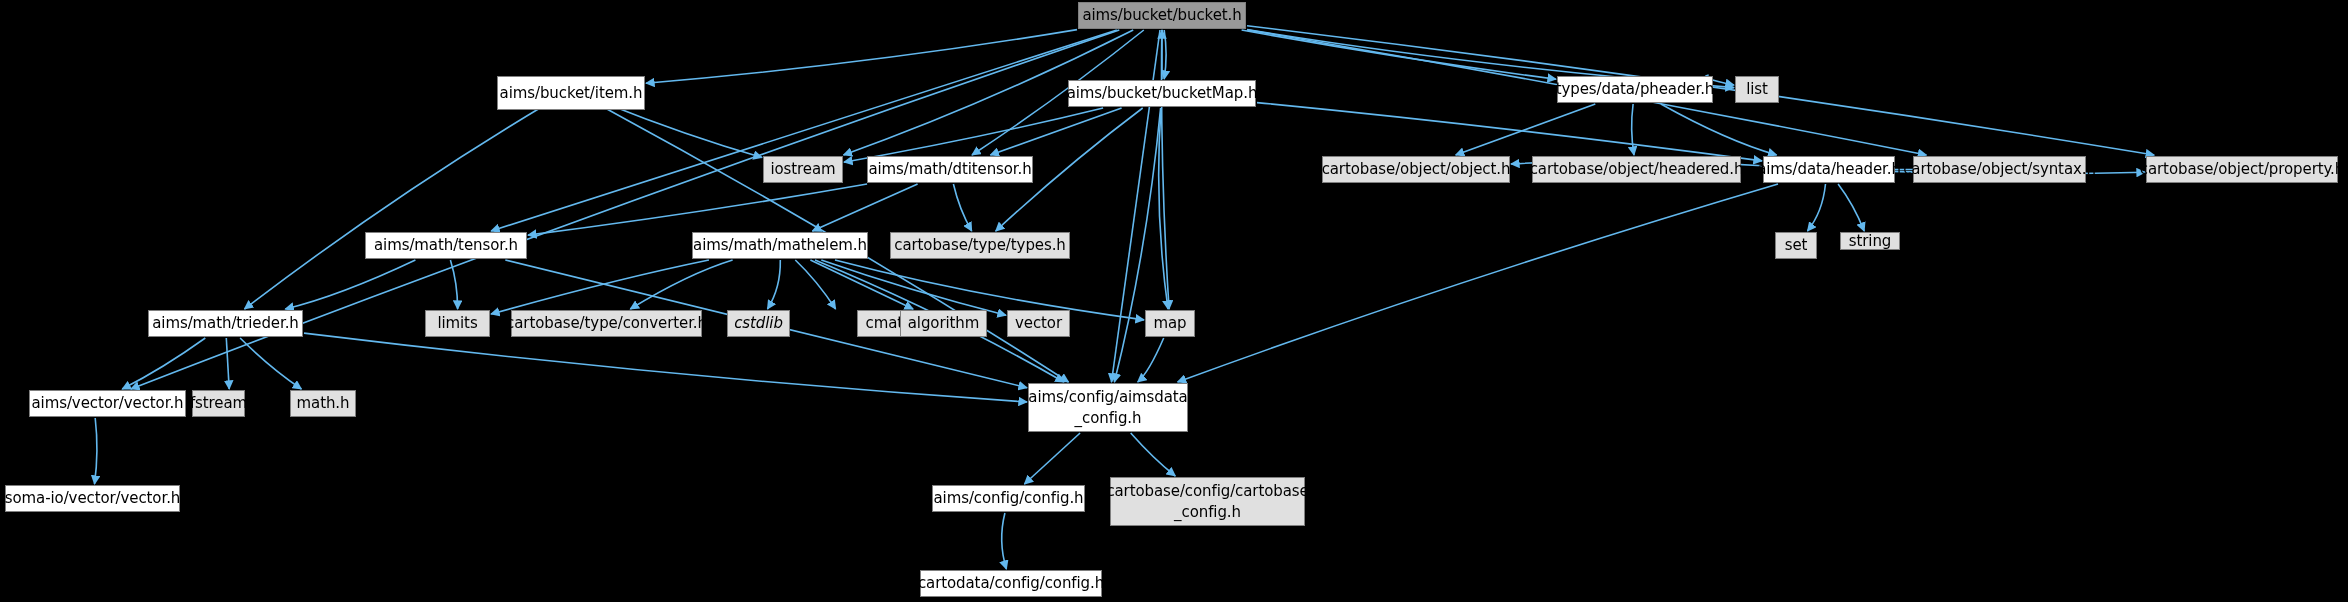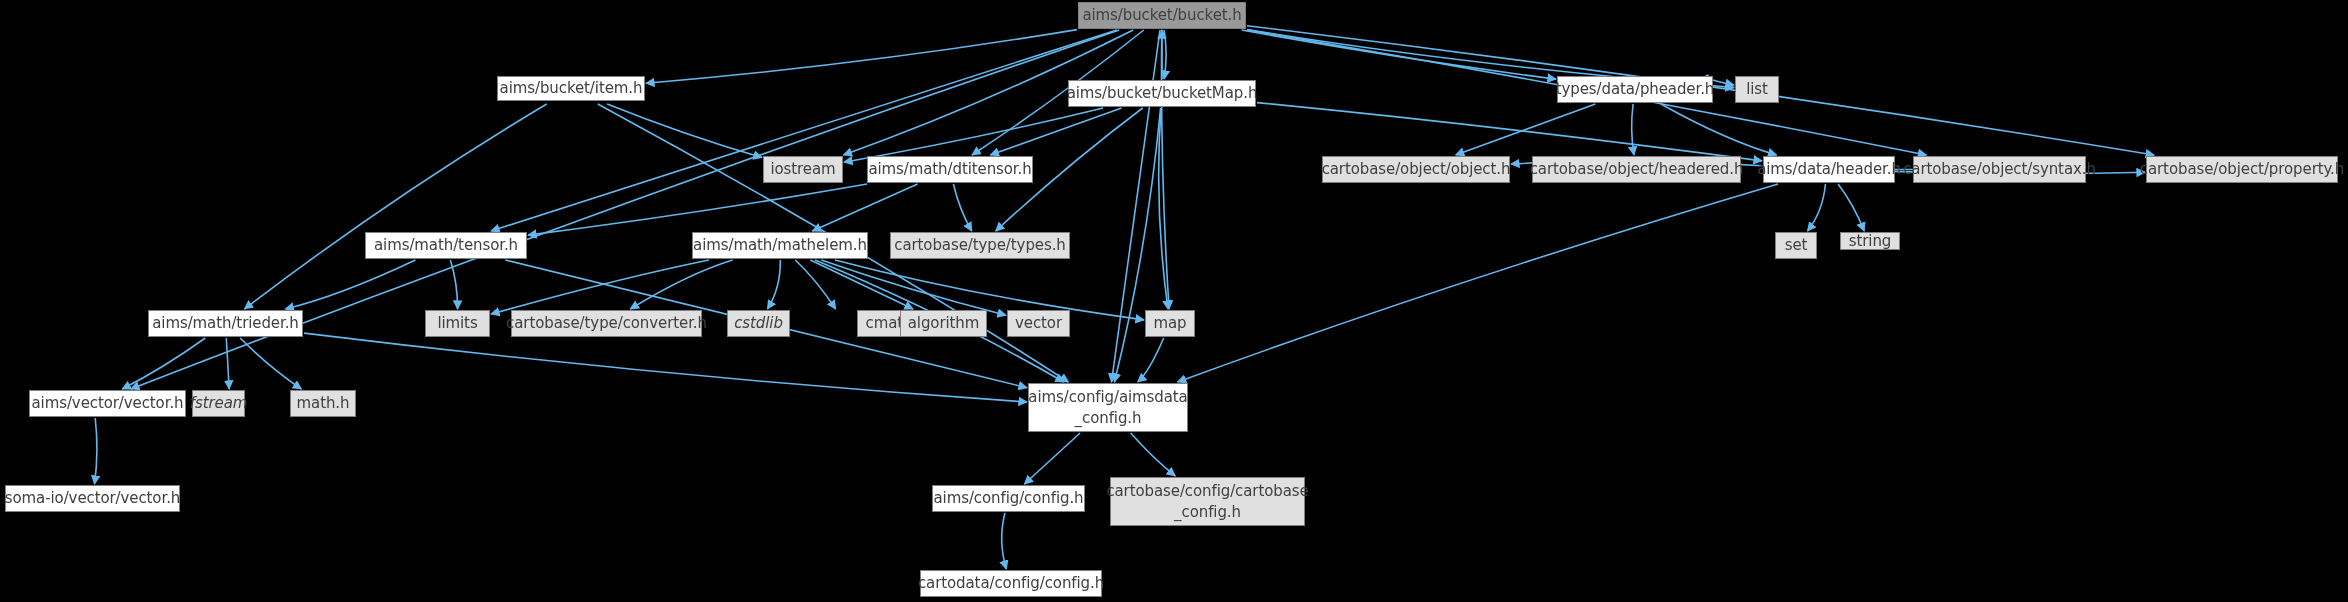--- a/index.html
+++ b/index.html
@@ -6,21 +6,21 @@
   #stage{position:relative;width:2348px;height:602px;background:#000;overflow:hidden;}
   svg#edges{position:absolute;left:0;top:0;width:2348px;height:602px;}
   .node{
     position:absolute;
     box-sizing:border-box;
     display:flex;align-items:center;justify-content:center;
     text-align:center;
     font-family:"DejaVu Sans","Liberation Sans",sans-serif;
     font-size:15px;
     line-height:19px;
-    color:#404040;
+    color:#000000;
     border:1px solid #808080;
     background:#e0e0e0;
     white-space:pre;
     letter-spacing:-0.1px;
   }
   .node.white{background:#ffffff;}
   .node.root{background:#999999;}
   .node.tall{line-height:21px;}
 </style>
 </head>
@@ -84,21 +84,21 @@
       <path d="M240.1,338.0 Q270.4,368.1 301.4,389.0" fill="none" stroke="#63b8ee" stroke-width="1.6" marker-end="url(#arrow)"></path>
       <path d="M304.0,333.1 Q665.6,377.4 1027.0,402.0" fill="none" stroke="#63b8ee" stroke-width="1.6" marker-end="url(#arrow)"></path>
       <path d="M1163.7,338.0 Q1148.7,372.6 1137.7,382.0" fill="none" stroke="#63b8ee" stroke-width="1.6" marker-end="url(#arrow)"></path>
       <path d="M95.2,418.0 Q99.0,451.1 94.5,484.0" fill="none" stroke="#63b8ee" stroke-width="1.6" marker-end="url(#arrow)"></path>
       <path d="M1080.1,433.0 Q1058.3,453.0 1024.4,484.0" fill="none" stroke="#63b8ee" stroke-width="1.6" marker-end="url(#arrow)"></path>
       <path d="M1130.7,433.0 Q1153.6,458.9 1175.3,476.0" fill="none" stroke="#63b8ee" stroke-width="1.6" marker-end="url(#arrow)"></path>
       <path d="M1004.9,513.0 Q997.8,541.4 1006.4,569.0" fill="none" stroke="#63b8ee" stroke-width="1.6" marker-end="url(#arrow)"></path>
     </svg>
   <div id="nodes">
       <div class="node root" style="left: 1078px; top: 2px; width: 168px; height: 27px;"><span>aims/bucket/bucket.h</span></div>
-      <div class="node white" style="left: 497px; top: 76px; width: 148px; height: 25px;"><span>aims/bucket/item.h</span></div>
+      <div class="node white" style="left: 497px; top: 76px; width: 148px; height: 34px;"><span>aims/bucket/item.h</span></div>
       <div class="node white" style="left: 1068px; top: 80px; width: 188px; height: 27px;"><span>aims/bucket/bucketMap.h</span></div>
       <div class="node white" style="left: 1557px; top: 76px; width: 156px; height: 27px;"><span>types/data/pheader.h</span></div>
       <div class="node" style="left: 1735px; top: 76px; width: 44px; height: 27px;"><span>list</span></div>
       <div class="node" style="left: 763px; top: 156px; width: 80px; height: 27px;"><span>iostream</span></div>
       <div class="node white" style="left: 867px; top: 156px; width: 166px; height: 27px;"><span>aims/math/dtitensor.h</span></div>
       <div class="node" style="left: 1322px; top: 156px; width: 188px; height: 27px;"><span>cartobase/object/object.h</span></div>
       <div class="node" style="left: 1532px; top: 156px; width: 209px; height: 27px;"><span>cartobase/object/headered.h</span></div>
       <div class="node white" style="left: 1763px; top: 156px; width: 132px; height: 27px;"><span>aims/data/header.h</span></div>
       <div class="node" style="left: 1913px; top: 156px; width: 173px; height: 27px;"><span>cartobase/object/syntax.h</span></div>
       <div class="node" style="left: 2146px; top: 156px; width: 192px; height: 27px;"><span>cartobase/object/property.h</span></div>
@@ -109,21 +109,21 @@
       <div class="node" style="left: 1840px; top: 232px; width: 60px; height: 18px;"><span>string</span></div>
       <div class="node white" style="left: 148px; top: 310px; width: 155px; height: 27px;"><span>aims/math/trieder.h</span></div>
       <div class="node" style="left: 425px; top: 310px; width: 65px; height: 27px;"><span>limits</span></div>
       <div class="node" style="left: 511px; top: 310px; width: 191px; height: 27px;"><span>cartobase/type/converter.h</span></div>
       <div class="node" style="left: 727px; top: 310px; width: 63px; height: 27px; font-style: italic;"><span>cstdlib</span></div>
       <div class="node" style="left: 813px; top: 310px; width: 64px; height: 27px; margin-left: 44px;"><span>cmath</span></div>
       <div class="node" style="left: 900px; top: 310px; width: 87px; height: 27px;"><span>algorithm</span></div>
       <div class="node" style="left: 1007px; top: 310px; width: 63px; height: 27px;"><span>vector</span></div>
       <div class="node" style="left: 1145px; top: 310px; width: 50px; height: 27px;"><span>map</span></div>
       <div class="node white" style="left: 29px; top: 390px; width: 157px; height: 27px;"><span>aims/vector/vector.h</span></div>
-      <div class="node" style="left: 192px; top: 390px; width: 53px; height: 27px; font-style: italic;"><span>fstream</span></div>
+      <div class="node" style="left: 192px; top: 390px; width: 53px; height: 27px;"><span>fstream</span></div>
       <div class="node" style="left: 290px; top: 390px; width: 66px; height: 27px;"><span>math.h</span></div>
       <div class="node white tall" style="left: 1028px; top: 383px; width: 160px; height: 49px;"><span>aims/config/aimsdata
 _config.h</span></div>
       <div class="node white" style="left: 5px; top: 485px; width: 175px; height: 27px;"><span>soma-io/vector/vector.h</span></div>
       <div class="node white" style="left: 932px; top: 485px; width: 153px; height: 27px;"><span>aims/config/config.h</span></div>
       <div class="node tall" style="left: 1110px; top: 477px; width: 195px; height: 49px;"><span>cartobase/config/cartobase
 _config.h</span></div>
       <div class="node white" style="left: 920px; top: 570px; width: 182px; height: 27px;"><span>cartodata/config/config.h</span></div>
     </div>
 </div>

